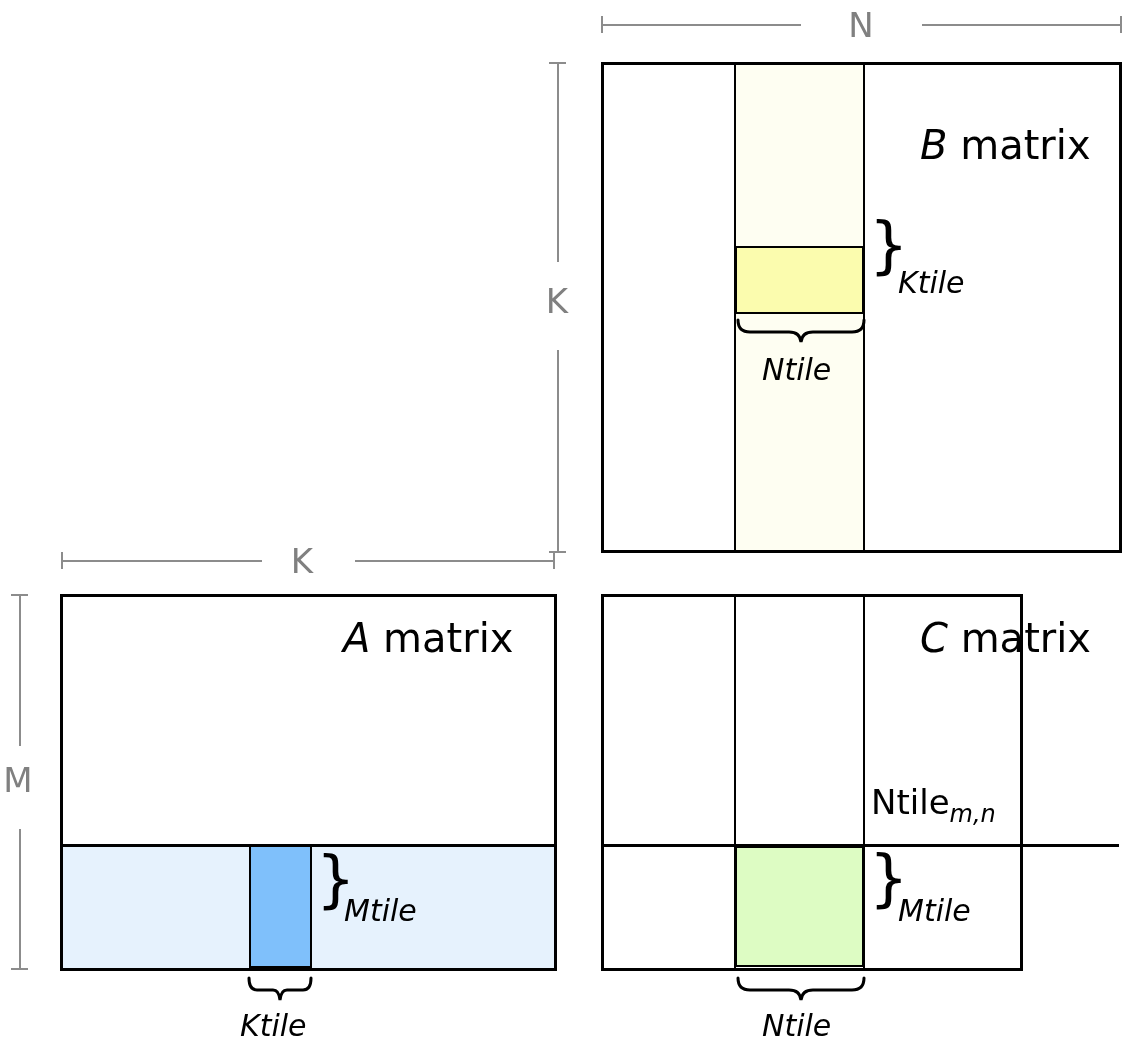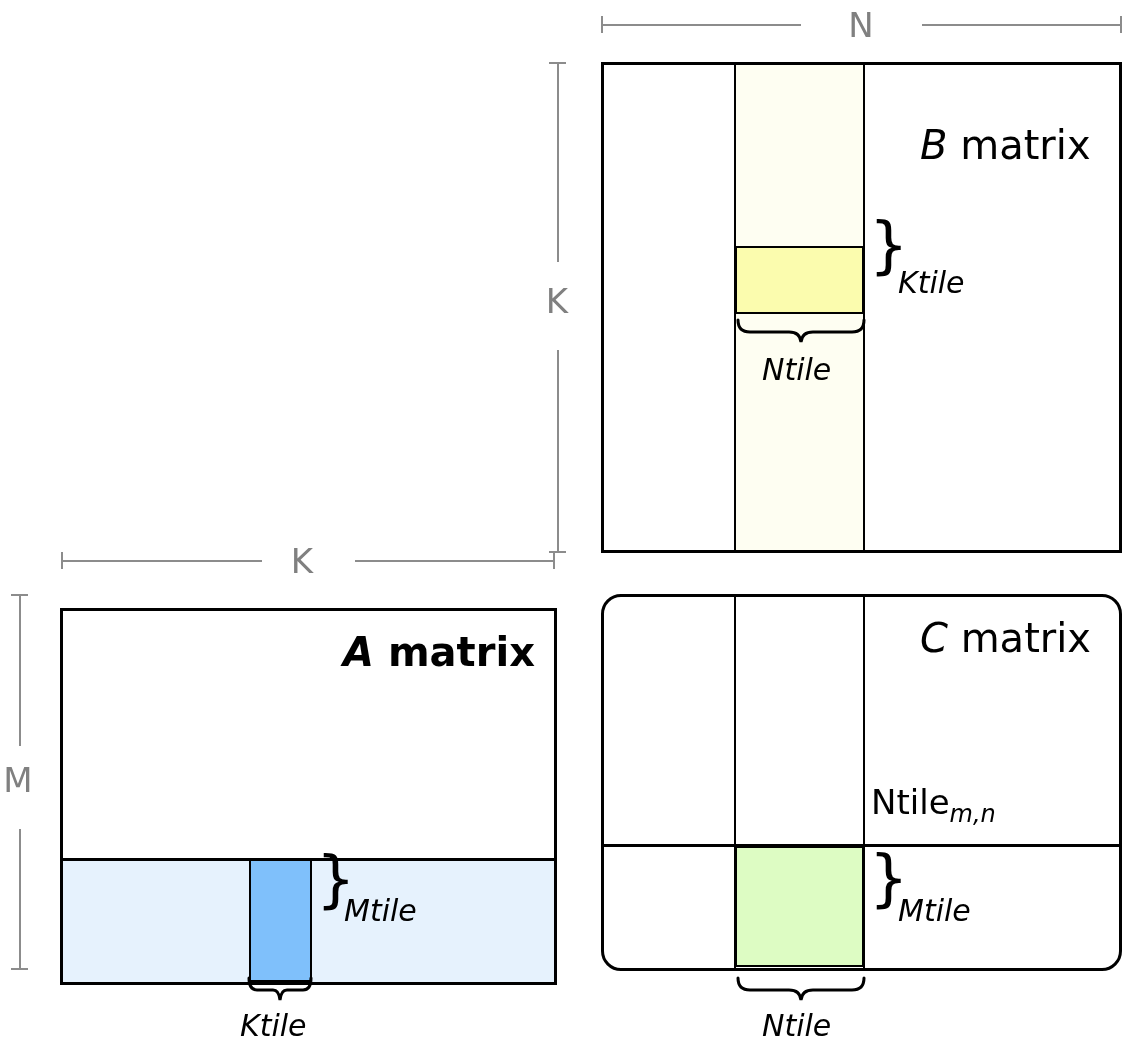--- a/index.html
+++ b/index.html
@@ -165,40 +165,40 @@
   </div>
 
   <div>
     <div class="dim-cap-h" style="left:11px; top:594px;"></div>
     <div class="dim-line-v" style="left:19px; top:594px; height:152px;"></div>
     <div class="dim-label" style="left:-12px; top:760px; width:60px;">M</div>
     <div class="dim-line-v" style="left:19px; top:829px; height:141px;"></div>
     <div class="dim-cap-h" style="left:11px; top:968px;"></div>
   </div>
 
-  <div class="matrix-box" style="left:60px; top:608px; width:497px; height:377px;font-weight:bold;">
+  <div class="matrix-box" style="left:60px; top:594px; width:497px; height:377px;">
 
     <div class="band" style="left:0px; top:248px; width:491px; height:123px; background:#e6f2fd;"></div>
 
     <div class="divider-h" style="left:0px; top:247px; width:491px;"></div>
 
     <div class="tile" style="left:186px; top:248px; width:63px; height:123px; background:#7fc0fb;"></div>
 
     <div class="matrix-title" style="left:280px; top:18px;"><span class="mt-italic">A</span><span> matrix</span></div>
   </div>
 
   <div class="brace brace-v" style="left:316px; top:848px;">}</div>
   <div class="tile-label" style="left:344px; top:893px;">Mtile</div>
 
   <svg class="brace" style="left:247px; top:976px; width:66px; height:26px;" width="66" height="26" viewBox="0 0 66 26">
     <path d="M2,2 Q2,14 10,14 L26,14 Q32,14 33,24 Q34,14 40,14 L56,14 Q64,14 64,2" fill="none" stroke="#000000" stroke-width="3" stroke-linecap="round"></path>
   </svg>
   <div class="tile-label" style="left:240px; top:1008px;">Ktile</div>
 
-  <div class="matrix-box" style="left:601px; top:594px; width:521px; height:377px;border-radius:20px;">
+  <div class="matrix-box" style="left:601px; top:594px; width:422px; height:377px;">
 
     <div class="divider-v" style="left:130px; top:0px; height:371px;"></div>
     <div class="divider-v" style="left:259px; top:0px; height:371px;"></div>
 
     <div class="divider-h" style="left:0px; top:247px; width:515px;"></div>
 
     <div class="tile" style="left:131px; top:249px; width:129px; height:121px; background:#ddfcc3;"></div>
 
     <div class="matrix-title" style="left:316px; top:18px;"><span class="mt-italic">C</span><span> matrix</span></div>
 

